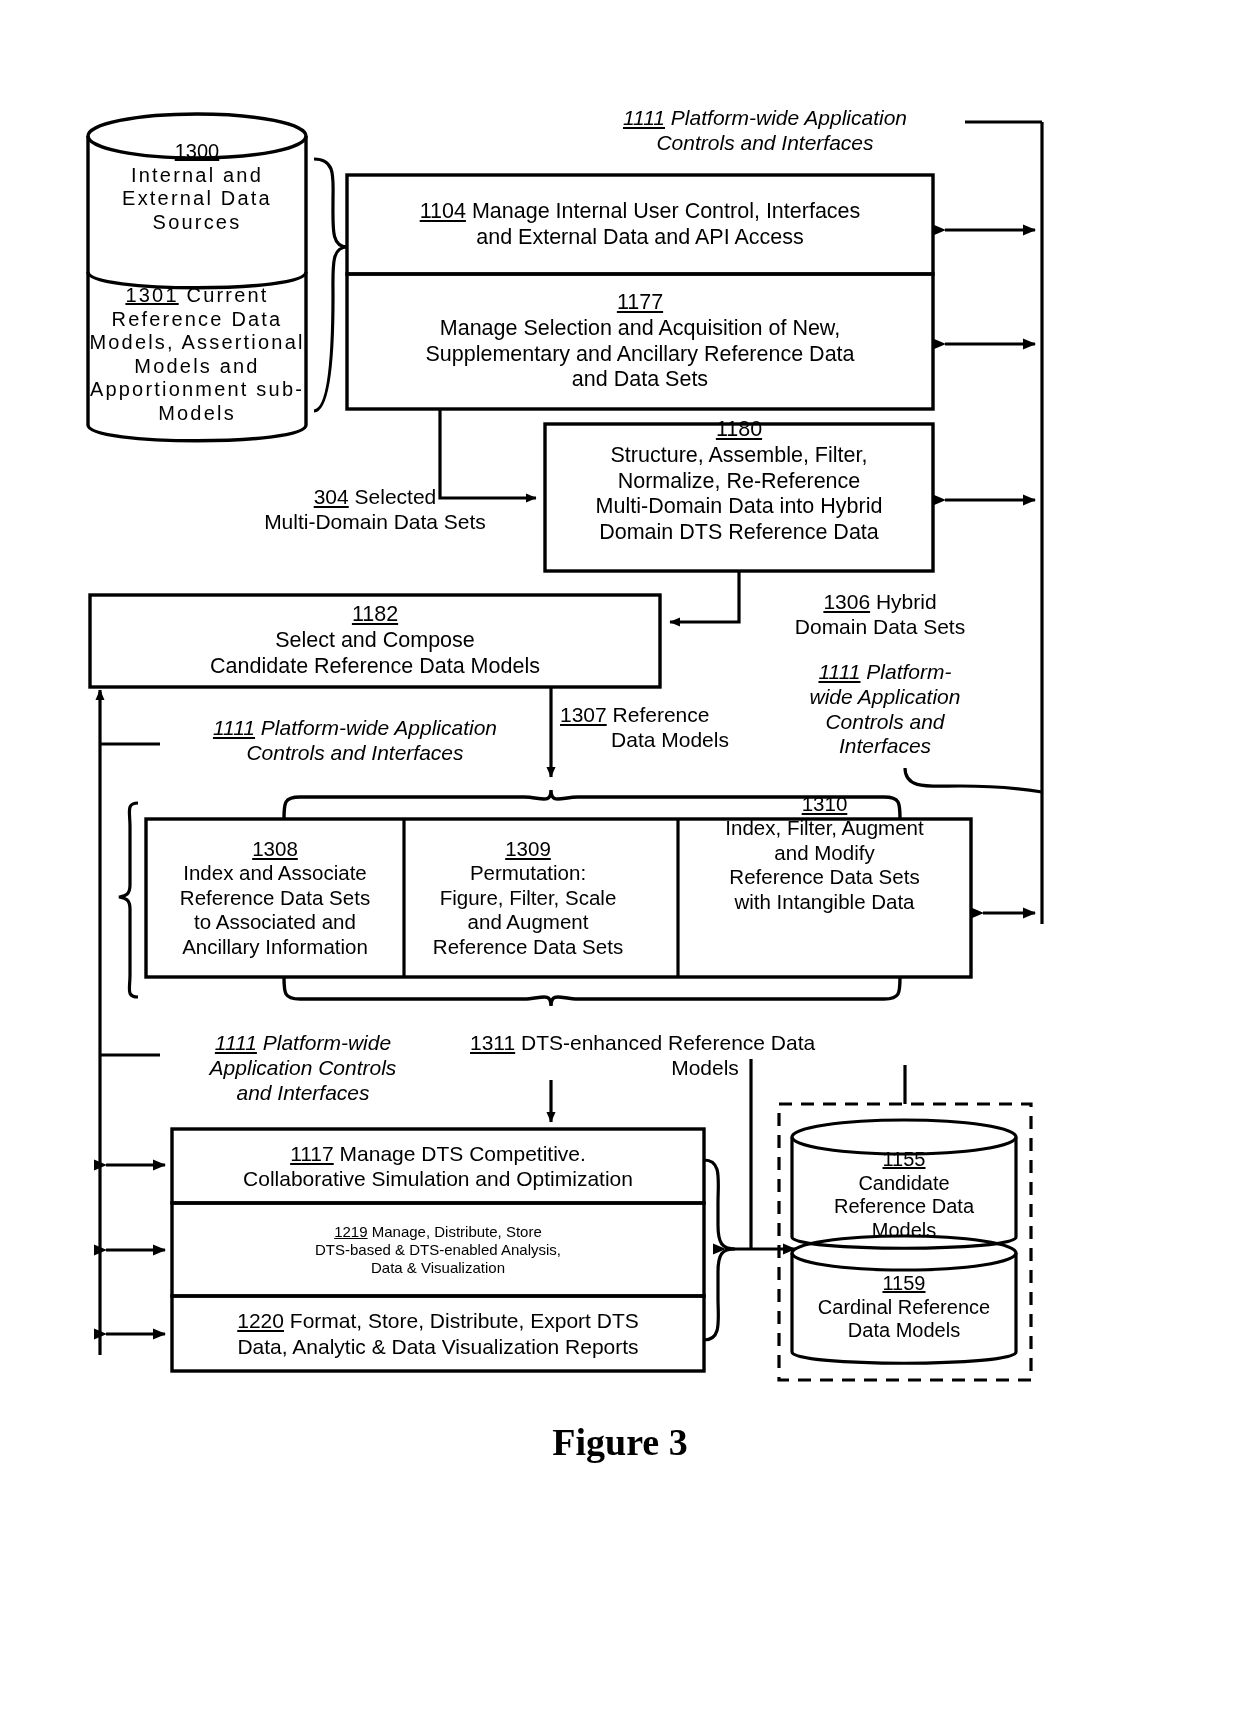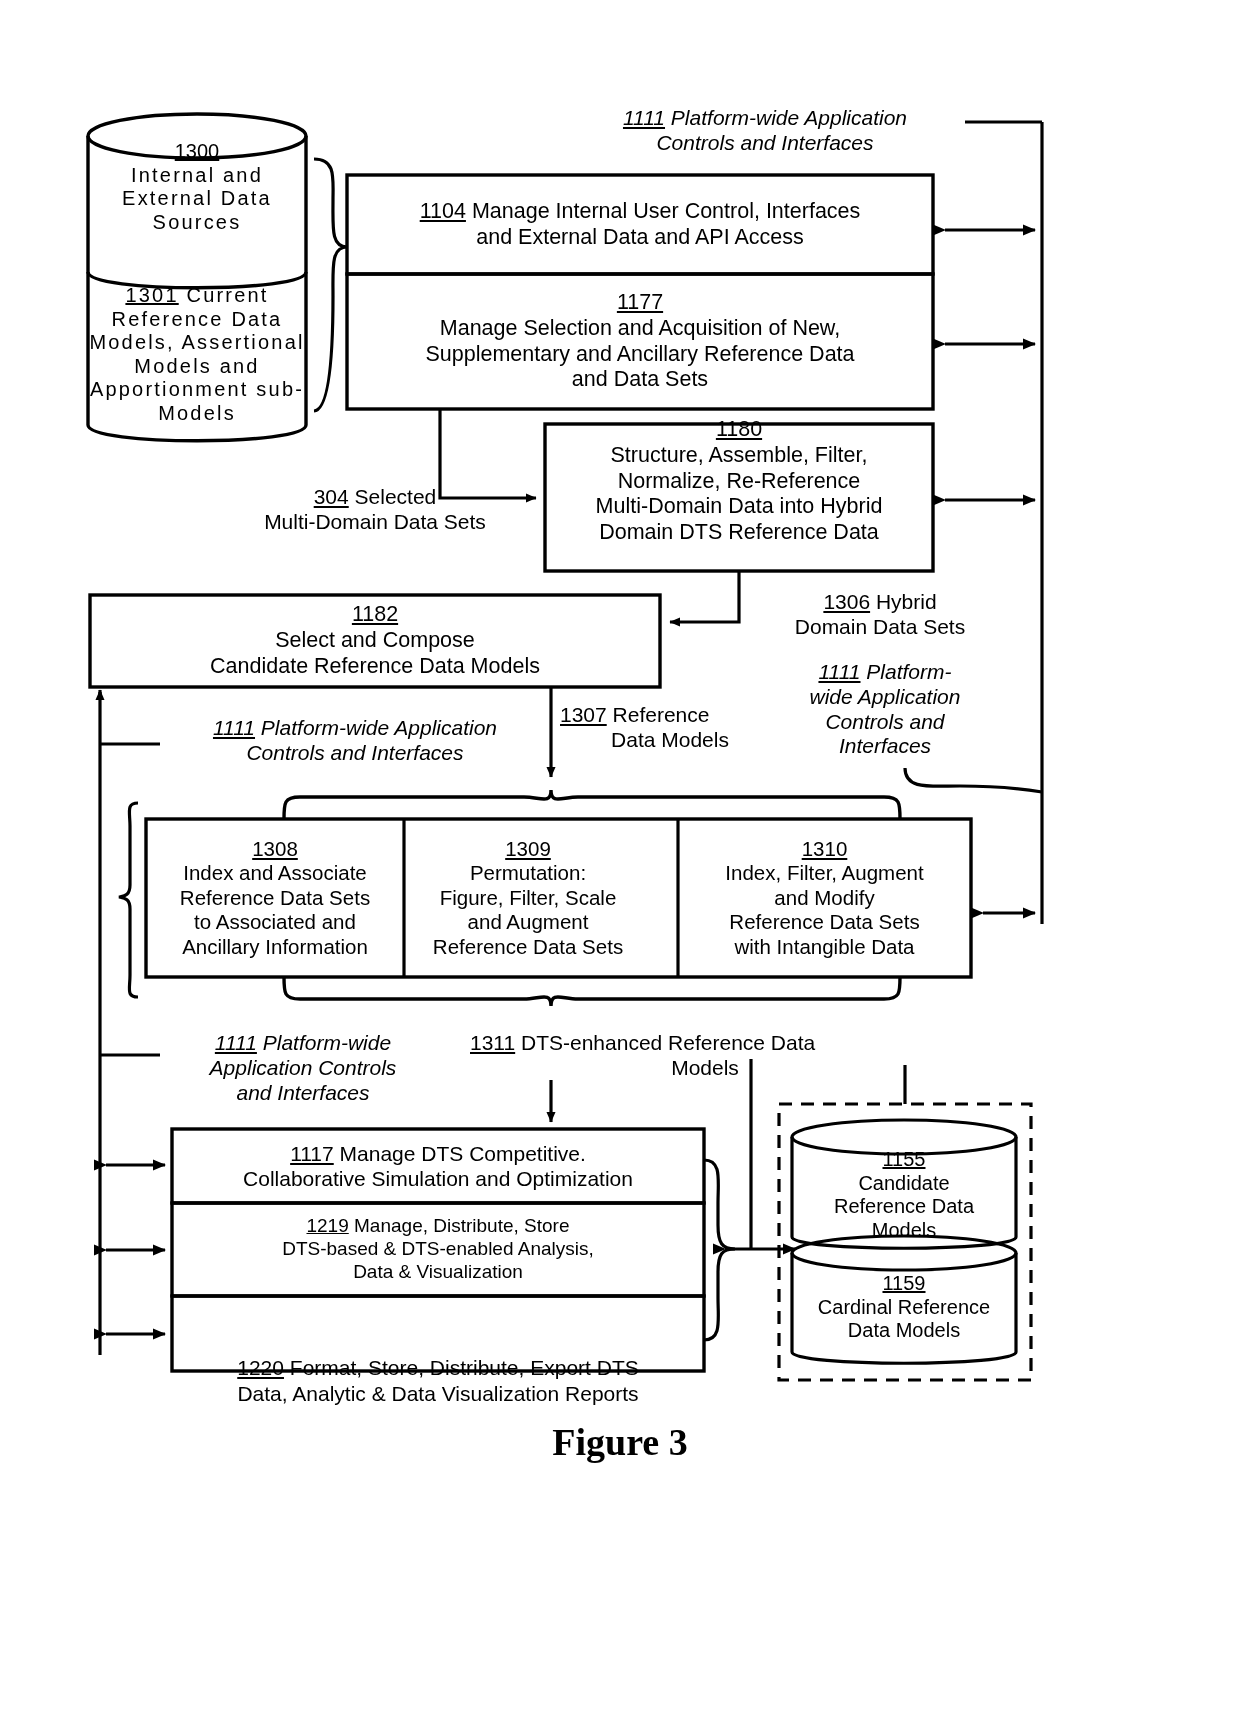--- a/index.html
+++ b/index.html
@@ -203,21 +203,21 @@
   <div class="blk" style="left:404px; top:819px; width:248px; height:158px; font-size:20.5px;">
     <div class="inner">
       <div class="num">1309</div>
       <div>Permutation:</div>
       <div>Figure, Filter, Scale</div>
       <div>and Augment</div>
       <div>Reference Data Sets</div>
     </div>
   </div>
 
-  <div class="blk" style="left:678px; top:819px; width:293px; height:158px; font-size:20.5px;justify-content:center;">
+  <div class="blk" style="left:678px; top:774px; width:293px; height:158px; font-size:20.5px;justify-content:center;">
     <div class="inner">
       <div class="num">1310</div>
       <div>Index, Filter, Augment</div>
       <div>and Modify</div>
       <div>Reference Data Sets</div>
       <div>with Intangible Data</div>
     </div>
   </div>
 
   <div class="lbl ital" style="left:163px; top:1031px; width:280px; font-size:21px;">
@@ -231,29 +231,29 @@
     <div style="text-align:center;">Models</div>
   </div>
 
   <div class="blk" style="left:172px; top:1129px; width:532px; height:74px; font-size:21px;">
     <div class="inner">
       <div><span class="num">1117</span> <span>Manage DTS Competitive.</span></div>
       <div>Collaborative Simulation and Optimization</div>
     </div>
   </div>
 
-  <div class="blk" style="left:172px; top:1203px; width:532px; height:93px; font-size:19px;">
+  <div class="blk" style="left:172px; top:1203px; width:532px; height:93px; font-size:15px;">
     <div class="inner">
       <div><span class="num">1219</span> <span>Manage, Distribute, Store</span></div>
       <div>DTS-based &amp; DTS-enabled Analysis,</div>
       <div>Data &amp; Visualization</div>
     </div>
   </div>
 
-  <div class="blk" style="left:172px; top:1296px; width:532px; height:75px; font-size:21px;margin-top:47px;">
+  <div class="blk" style="left:172px; top:1296px; width:532px; height:75px; font-size:21px;">
     <div class="inner">
       <div><span class="num">1220</span> <span>Format, Store, Distribute, Export DTS</span></div>
       <div>Data, Analytic &amp; Data Visualization Reports</div>
     </div>
   </div>
 
   <div class="lbl" style="left:797px; top:1148px; width:214px; font-size:20px;">
     <div class="num">1155</div>
     <div>Candidate</div>
     <div>Reference Data</div>

